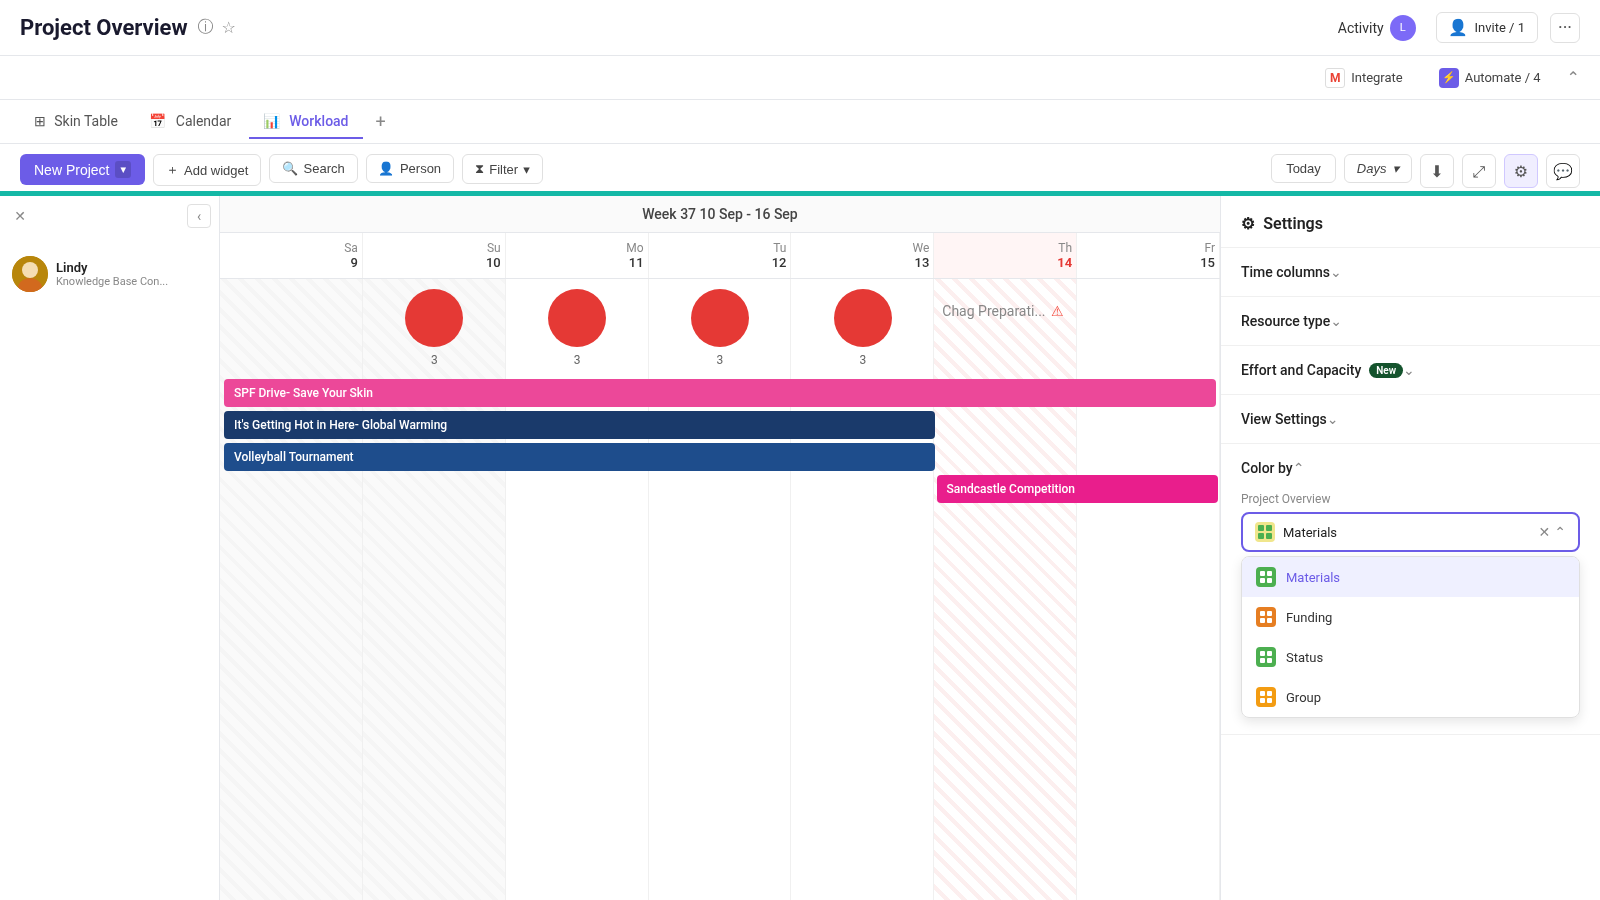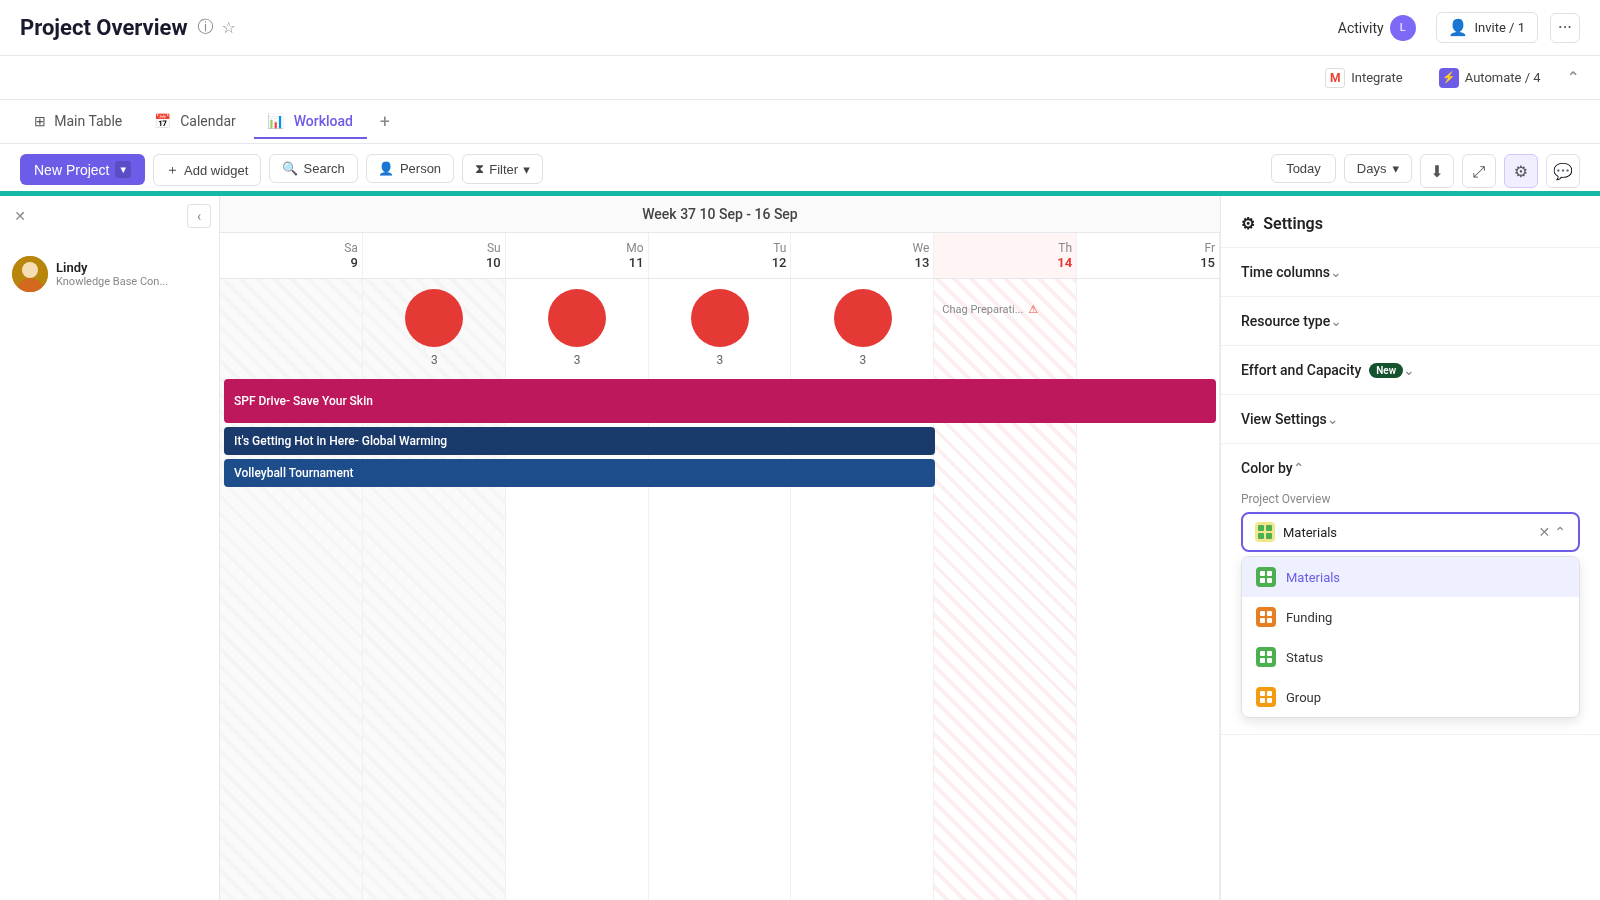--- a/index.html
+++ b/index.html
@@ -21,21 +21,21 @@
     .nav-tab { padding: 8px 14px; font-size: 14px; cursor: pointer; color: #555; border-bottom: 2px solid transparent; }
     .nav-tab.active { color: #6c5ce7; border-bottom: 2px solid #6c5ce7; font-weight: 500; }
     .nav-tab-add { width: 28px; height: 28px; display: flex; align-items: center; justify-content: center; border-radius: 50%; cursor: pointer; color: #888; font-size: 18px; }
 
     
     .toolbar { display: flex; align-items: flex-start; padding: 10px 20px; gap: 8px; border-bottom: 5px solid #14b8a6; height: 52px; }
     .btn-new-project { background: #6c5ce7; color: white; border: none; border-radius: 6px; padding: 7px 14px; font-size: 14px; font-weight: 500; cursor: pointer; display: flex; align-items: center; gap: 6px; }
     .btn-new-project .arrow { background: rgba(0,0,0,0.15); border-radius: 3px; padding: 2px 5px; font-size: 11px; }
     .toolbar-btn { display: flex; align-items: center; gap: 5px; padding: 6px 12px; border: 1px solid #e0e0e0; border-radius: 6px; font-size: 13px; cursor: pointer; color: #444; background: #fff; }
     .today-btn { padding: 6px 14px; border: 1px solid #e0e0e0; border-radius: 6px; font-size: 13px; cursor: pointer; color: #444; background: #fff; }
-    .days-select { display: flex; align-items: center; gap: 6px; padding: 6px 12px; border: 1px solid #e0e0e0; border-radius: 6px; font-size: 13px; cursor: pointer; background: #fff; color: #444; }
+    .days-select { display: flex; align-items: center; gap: 6px; padding: 6px 12px; border: 1px solid #e0e0e0; border-radius: 6px; font-size: 13px; cursor: pointer; background: #fff; color: #444; font-style: italic; }
     .toolbar-icon-btn { width: 34px; height: 34px; display: flex; align-items: center; justify-content: center; border: 1px solid #e0e0e0; border-radius: 6px; cursor: pointer; color: #555; background: #fff; }
 
     
     .main-content { display: flex; height: calc(900px - 152px); }
 
     
     .left-panel { width: 220px; border-right: 1px solid #e5e7eb; position: relative; flex-shrink: 0; }
     .close-panel-btn { position: absolute; top: 8px; left: 8px; width: 24px; height: 24px; display: flex; align-items: center; justify-content: center; cursor: pointer; color: #888; font-size: 14px; border-radius: 4px; }
     .back-btn { position: absolute; top: 8px; right: 8px; width: 24px; height: 24px; display: flex; align-items: center; justify-content: center; cursor: pointer; color: #888; font-size: 14px; border-radius: 4px; border: 1px solid #e0e0e0; }
     .user-row { display: flex; align-items: center; gap: 8px; padding: 60px 12px 12px 12px; }
@@ -118,21 +118,21 @@
   <div class="automate-btn">
     <div class="automate-icon">⚡</div>
     <span>Automate / 4</span>
   </div>
   <span class="collapse-btn">⌃</span>
 </div>
 
 <div class="nav-tabs">
   <div class="nav-tab">
     <span style="margin-right:5px;">⊞</span>
-    <span>Main Table</span>
+    <span>Skin Table</span>
   </div>
   <div class="nav-tab">
     <span style="margin-right:5px;">📅</span>
     <span>Calendar</span>
   </div>
   <div class="nav-tab active">
     <span style="margin-right:5px;">📊</span>
     <span>Workload</span>
   </div>
   <div class="nav-tab-add">+</div>
@@ -216,21 +216,21 @@
 
     <div style="position:relative;height:calc(100% - 70px);">
 
       <div class="day-columns" style="position:absolute;top:0;left:0;right:0;bottom:0;">
         <div class="day-col weekend"></div>
         <div class="day-col weekend"></div>
         <div class="day-col"></div>
         <div class="day-col"></div>
         <div class="day-col"></div>
         <div class="day-col" style="background:repeating-linear-gradient(45deg, rgba(220,50,50,0.08), rgba(220,50,50,0.08) 4px, #fff 4px, #fff 12px);">
-          <div style="padding:24px 8px 0;font-size:11px;color:#888;white-space:nowrap;">Chag Preparati...
+          <div style="padding:24px 8px 0;font-size:14px;color:#888;white-space:nowrap;">Chag Preparati...
             <span style="color:#f44336;display:inline-block;margin-left:2px;">⚠</span>
           </div>
         </div>
         <div class="day-col"></div>
       </div>
 
       <div style="display:grid;grid-template-columns:repeat(7,1fr);position:absolute;top:10px;left:0;right:0;">
         <div style="display:flex;flex-direction:column;align-items:center;"></div>
         <div style="display:flex;flex-direction:column;align-items:center;gap:6px;">
           <div style="width:58px;height:58px;border-radius:50%;background:#e53935;"></div>
@@ -247,32 +247,35 @@
         <div style="display:flex;flex-direction:column;align-items:center;gap:6px;">
           <div style="width:58px;height:58px;border-radius:50%;background:#e53935;"></div>
           <span style="font-size:12px;color:#666;">3</span>
         </div>
         <div style="display:flex;flex-direction:column;align-items:center;"></div>
         <div style="display:flex;flex-direction:column;align-items:center;"></div>
       </div>
 
       <div style="position:absolute;top:100px;left:4px;right:4px;display:flex;flex-direction:column;gap:4px;">
 
-        <div style="height:44px;border-radius:4px;background:#be185d;display:flex;align-items:center;padding:0 10px;font-size:12px;font-weight:500;color:white;">
+        <div style="height:28px;border-radius:4px;background:#ec4899;display:flex;align-items:center;padding:0 10px;font-size:12px;font-weight:500;color:white;">
           <span>SPF Drive- Save Your Skin</span>
         </div>
 
         <div style="height:28px;border-radius:4px;background:#1a3a6b;display:flex;align-items:center;padding:0 10px;font-size:12px;font-weight:500;color:white;width:calc(100% * 5/7 + 2px);">
           <span>It's Getting Hot in Here- Global Warming</span>
         </div>
 
         <div style="height:28px;border-radius:4px;background:#1e4d8c;display:flex;align-items:center;padding:0 10px;font-size:12px;font-weight:500;color:white;width:calc(100% * 5/7 + 2px);">
           <span>Volleyball Tournament</span>
         </div>
 
+        <div style="height:28px;border-radius:4px;background:#e91e8c;display:flex;align-items:center;padding:0 10px;font-size:12px;font-weight:500;color:white;width:calc(100% * 2/7 - 2px);margin-left:calc(100% * 5/7 + 4px);">
+          <span>Sandcastle Competition</span>
+        </div>
       </div>
 
     </div>
   </div>
 
   <div class="settings-panel">
     <div class="settings-header">
       <span>⚙</span>
       <span>Settings</span>
     </div>

